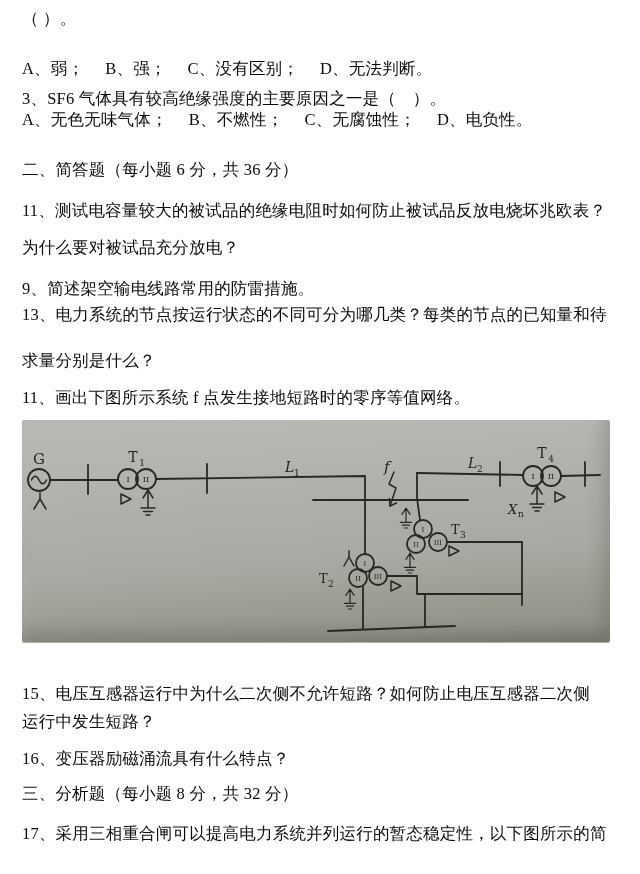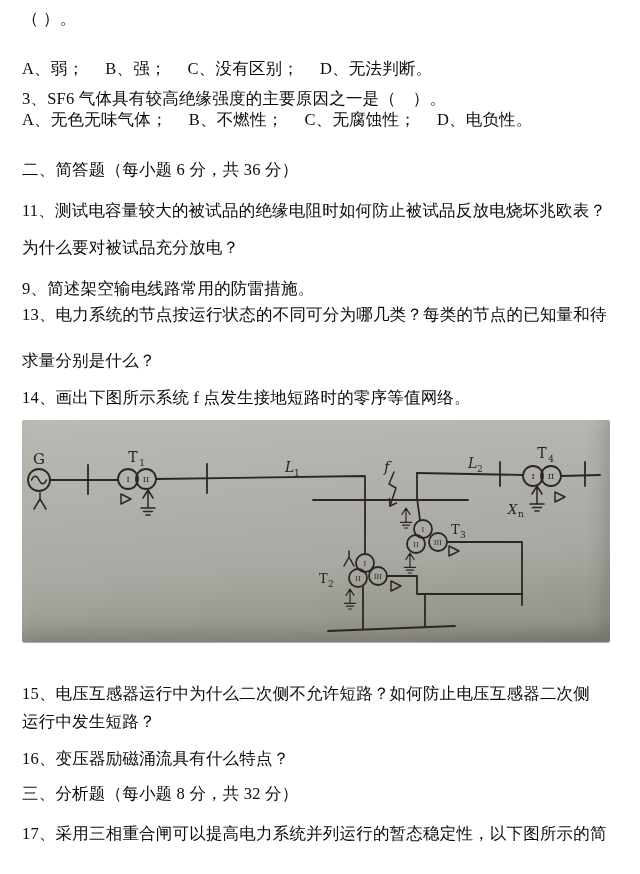--- a/index.html
+++ b/index.html
@@ -33,21 +33,21 @@
   <div class="line" style="top:9px">（ ）。</div>
   <div class="line" style="top:59px">A、弱；　 B、强；　 C、没有区别；　 D、无法判断。</div>
   <div class="line" style="top:89px">3、SF6 气体具有较高绝缘强度的主要原因之一是（　）。</div>
   <div class="line" style="top:110px">A、无色无味气体；　 B、不燃性；　 C、无腐蚀性；　 D、电负性。</div>
   <div class="line" style="top:160px">二、简答题（每小题 6 分，共 36 分）</div>
   <div class="line" style="top:201px">11、测试电容量较大的被试品的绝缘电阻时如何防止被试品反放电烧坏兆欧表？</div>
   <div class="line" style="top:238px">为什么要对被试品充分放电？</div>
   <div class="line" style="top:279px">9、简述架空输电线路常用的防雷措施。</div>
   <div class="line" style="top:305px">13、电力系统的节点按运行状态的不同可分为哪几类？每类的节点的已知量和待</div>
   <div class="line" style="top:351px">求量分别是什么？</div>
-  <div class="line" style="top:388px">14、画出下图所示系统 f 点发生接地短路时的零序等值网络。</div>
+  <div class="line" style="top:388px">11、画出下图所示系统 f 点发生接地短路时的零序等值网络。</div>
   <div class="line" style="top:684px">15、电压互感器运行中为什么二次侧不允许短路？如何防止电压互感器二次侧</div>
   <div class="line" style="top:712px">运行中发生短路？</div>
   <div class="line" style="top:749px">16、变压器励磁涌流具有什么特点？</div>
   <div class="line" style="top:784px">三、分析题（每小题 8 分，共 32 分）</div>
   <div class="line" style="top:824px">17、采用三相重合闸可以提高电力系统并列运行的暂态稳定性，以下图所示的简</div>
 
   <div class="photo">
     <svg width="588" height="222" viewBox="0 0 588 222">
       <defs>
         <g id="gnd" class="ink ink-thin">

